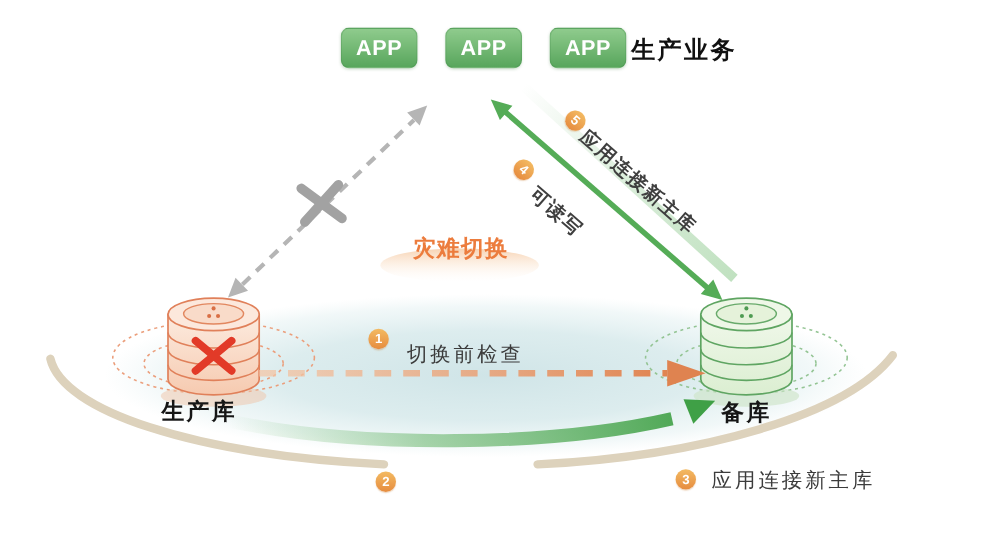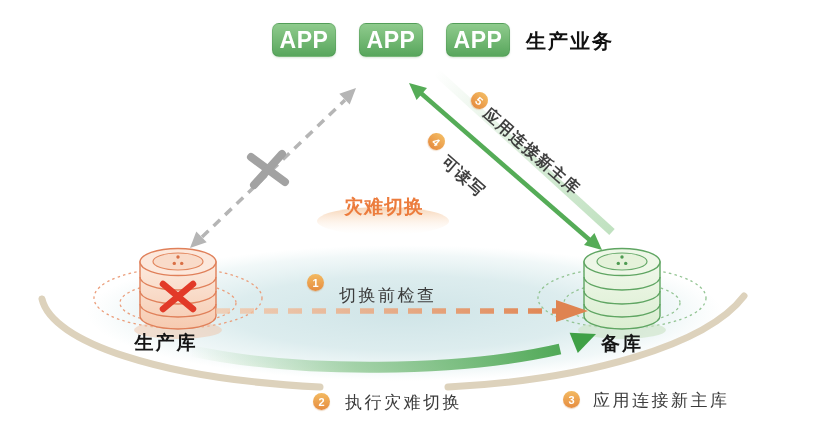--- a/index.html
+++ b/index.html
@@ -7,22 +7,23 @@
     position:relative;width:823px;height:444px;background:#fff;overflow:hidden;
     font-family:"Liberation Sans","DejaVu Sans",sans-serif;
   }
   .stage svg{position:absolute;left:0;top:0;}
   .overlay{position:absolute;left:0;top:0;width:823px;height:444px;}
   .app-box{
     position:absolute;width:62px;height:32px;border-radius:7px;top:23px;
     background:linear-gradient(180deg,#8fcb8d,#58a65c);
     border:1px solid rgba(70,140,75,.30);
     display:flex;align-items:center;justify-content:center;
-    color:#fff;font-weight:bold;font-size:23px;letter-spacing:.5px;
+    color:#fff;font-weight:bold;font-size:18px;letter-spacing:.5px;
     box-shadow:0 1px 2px rgba(60,120,60,.18);
+    margin-left:12px;
   }
   .app-1{left:272px;} .app-2{left:359px;} .app-3{left:446px;}
   .biz-label{
     position:absolute;left:526px;top:28px;font-size:20px;font-weight:bold;
     color:#111;letter-spacing:2px;white-space:nowrap;
   }
   .center-title{
     position:absolute;left:339px;top:194px;width:90px;text-align:center;
     font-size:19px;font-weight:bold;letter-spacing:1px;color:var(--accent-orange,#ec7c3d);
   }
@@ -179,21 +180,20 @@
     <div class="app-box app-2">APP</div>
     <div class="app-box app-3">APP</div>
     <div class="biz-label">生产业务</div>
 
     <div class="center-title">灾难切换</div>
 
     <div class="step-badge badge-1">1</div>
     <div class="step-label label-1">切换前检查</div>
 
     <div class="step-badge badge-2">2</div>
-    <div class="step-label label-2">执行灾难切换</div>
 
     <div class="step-badge badge-3">3</div>
     <div class="step-label label-3">应用连接新主库</div>
 
     <div class="step-badge badge-4">4</div>
     <div class="step-label rot rot-label label-4">可读写</div>
 
     <div class="step-badge badge-5">5</div>
     <div class="step-label rot rot-label label-5">应用连接新主库</div>
 

